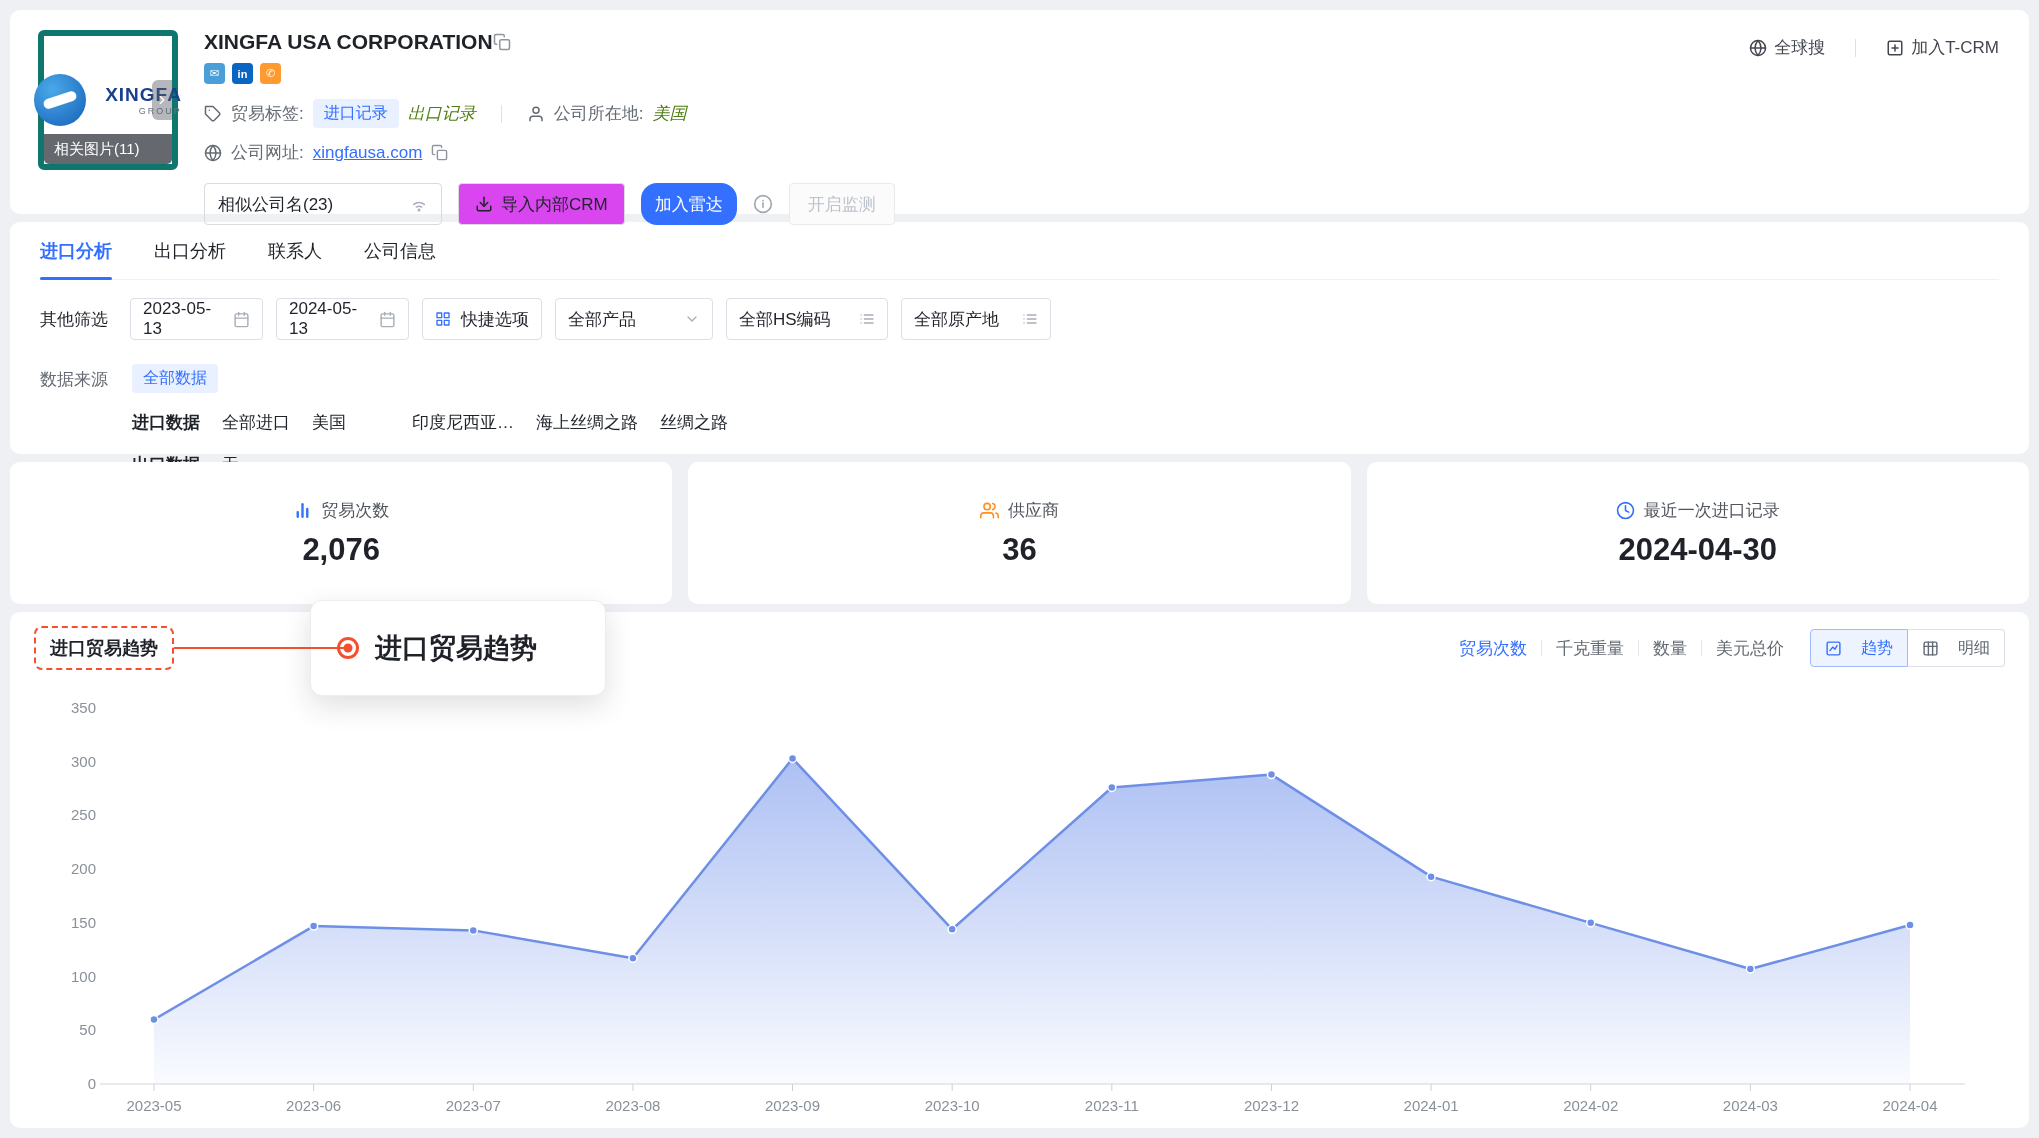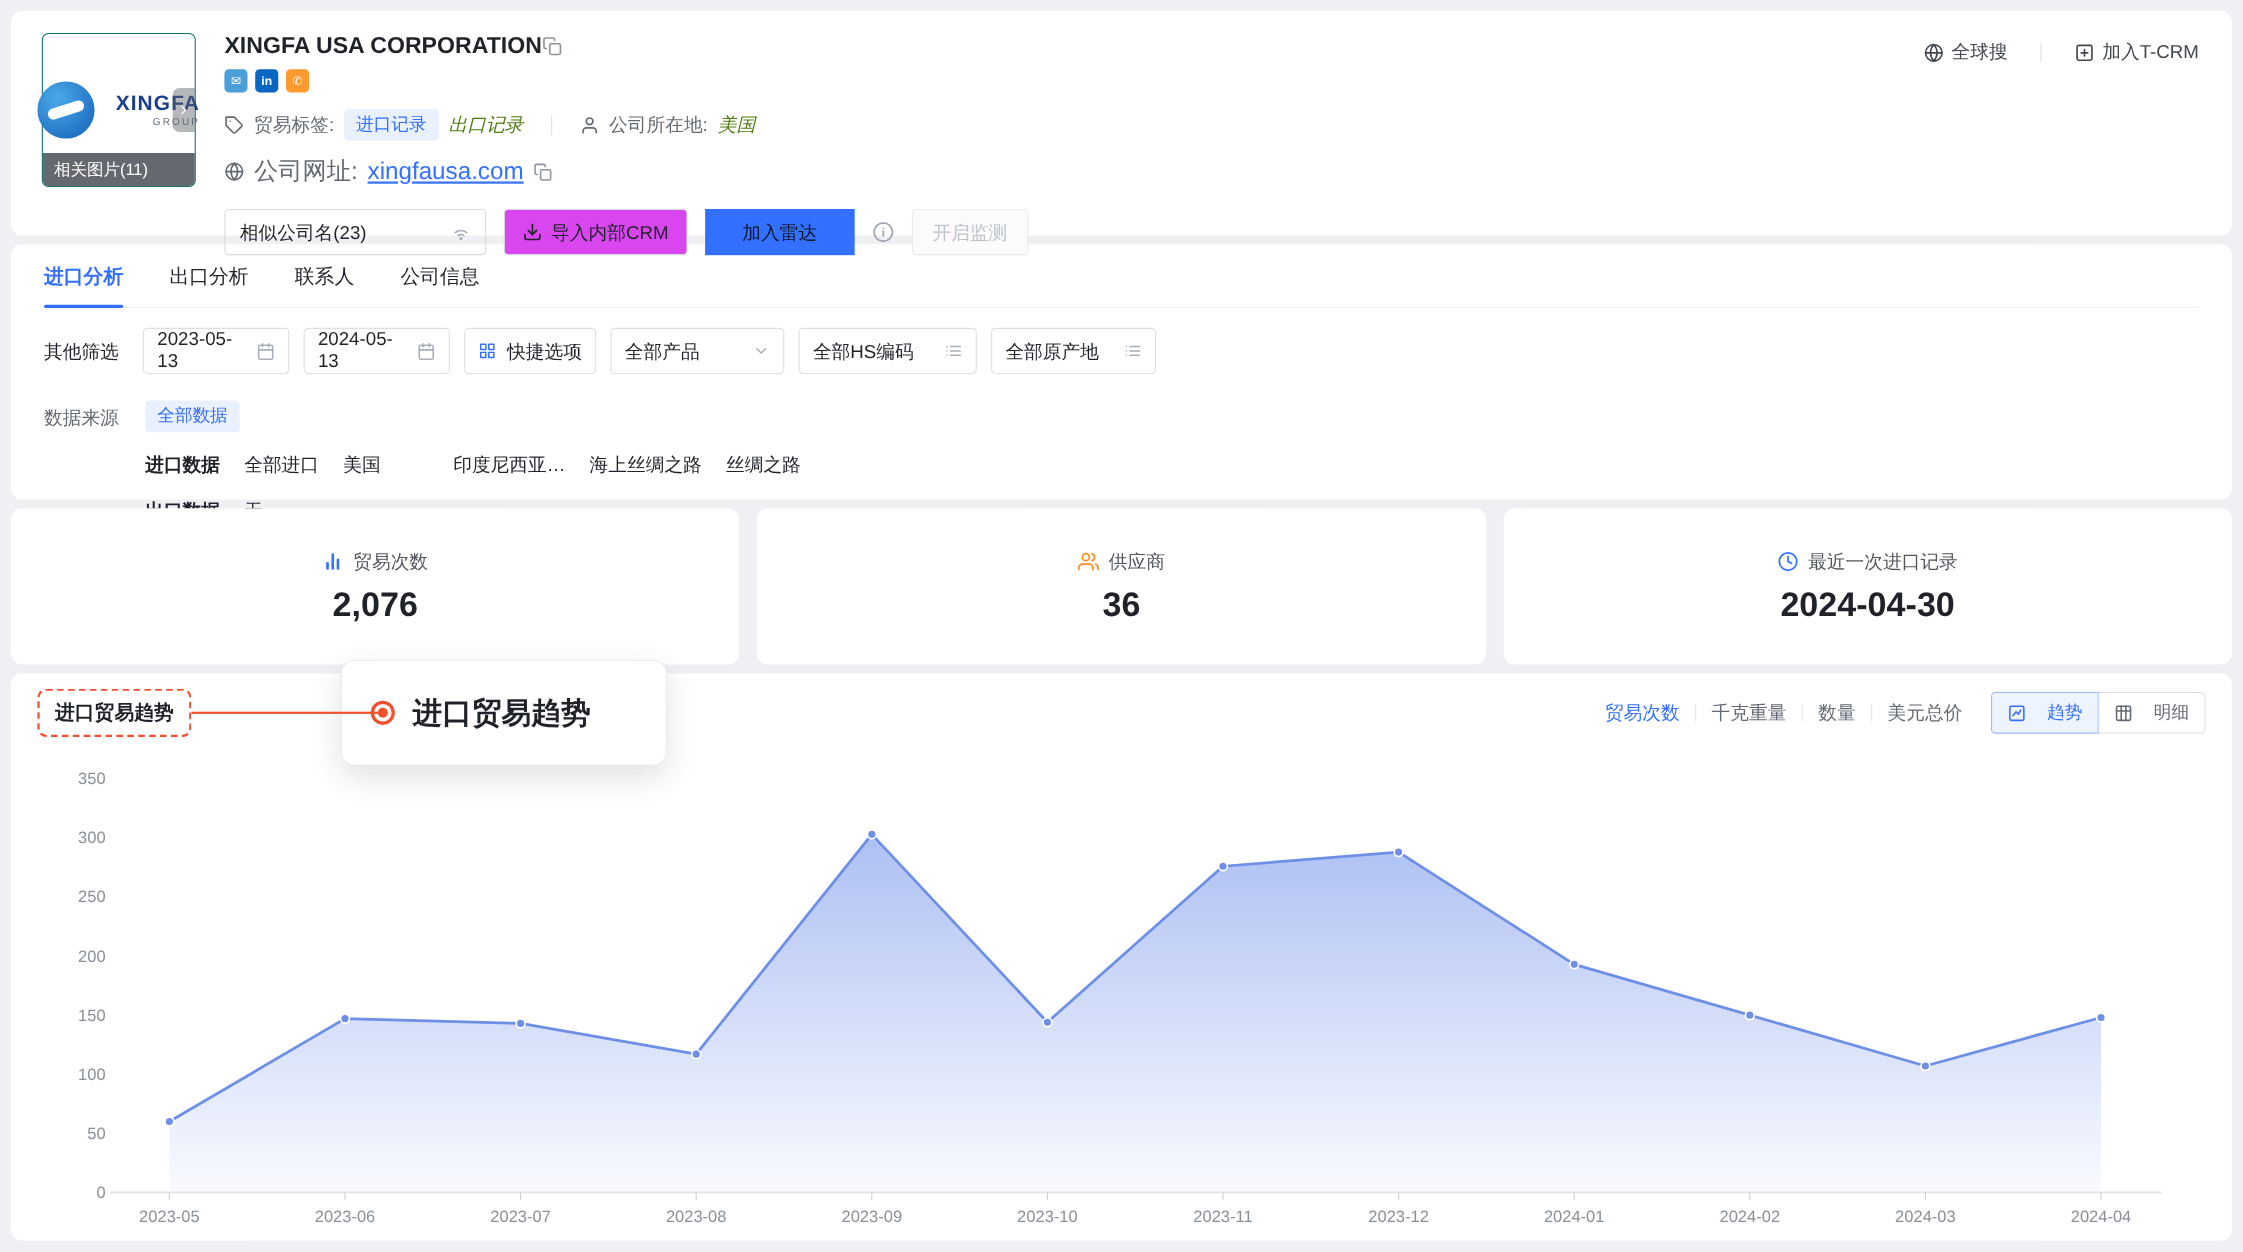--- a/index.html
+++ b/index.html
@@ -11,21 +11,21 @@
     overflow:hidden;
   }
   .page { width:2039px; height:1138px; padding:10px; display:flex; flex-direction:column; gap:8px; }
   .card { background:#fff; border-radius:10px; }
 
   
   svg.icon { fill:none; stroke:currentColor; stroke-width:2; stroke-linecap:round; stroke-linejoin:round; flex:none; }
 
   
   .header-card { height:204px; padding:20px 28px; display:flex; position:relative; }
-  .logo-box { width:140px; height:140px; border:1px solid #0f766e; border-radius:6px; position:relative; display:flex; align-items:center; justify-content:center; gap:19px; background:#fff; }
+  .logo-box { width:140px; height:140px; border:6px solid #0f766e; border-radius:6px; position:relative; display:flex; align-items:center; justify-content:center; gap:19px; background:#fff; }
   .logo-circle { width:52px; height:52px; border-radius:50%; background:radial-gradient(circle at 35% 30%, #4aa9e8, #1560b8); position:relative; flex:none; }
   .logo-circle::after { content:""; position:absolute; left:9px; top:21px; width:34px; height:10px; background:#fff; border-radius:10px; transform:rotate(-18deg); }
   .logo-text { line-height:1; }
   .logo-brand { font-size:19px; font-weight:bold; color:#1b3f8f; letter-spacing:1px; }
   .logo-sub { font-size:9px; color:#6a7280; text-align:right; margin-top:3px; letter-spacing:2px; }
   .logo-strip { position:absolute; left:0; right:0; bottom:0; height:30px; background:rgba(58,62,69,0.78); color:#fff; font-size:15px; display:flex; align-items:center; padding-left:10px; border-radius:0 0 5px 5px; }
   .logo-next { position:absolute; right:0; top:50%; transform:translateY(-50%); width:20px; height:40px; background:rgba(90,95,102,0.45); color:#fff; display:flex; align-items:center; justify-content:center; border-radius:6px 0 0 6px; cursor:pointer; font-size:16px; }
 
   .company-block { margin-left:26px; flex:1; }
   .name-row { display:flex; align-items:center; }
@@ -34,27 +34,27 @@
   .social-row { display:flex; gap:7px; margin-top:9px; }
   .social-badge { width:21px; height:21px; border-radius:4px; color:#fff; font-size:11px; font-weight:bold; display:flex; align-items:center; justify-content:center; cursor:pointer; }
   .social-email { background:#4a9fd8; }
   .social-linkedin { background:#0a66c2; }
   .social-phone { background:#ff9a2e; }
 
   .info-row { display:flex; align-items:center; margin-top:15px; font-size:17px; color:#646a73; gap:9px; }
   .chip { background:#e9f0ff; color:#3370ff; font-size:16px; padding:4px 11px; border-radius:4px; }
   .dark { color:#4d7c0f;font-style:italic; }
   .vdiv { width:1px; height:18px; background:#dee0e3; margin:0 16px; }
-  .website-row { display:flex; align-items:center; margin-top:13px; font-size:22px; color:#646a73; gap:9px; }
+  .website-row { display:flex; align-items:center; margin-top:13px; font-size:17px; color:#646a73; gap:9px; }
   .weblink { color:#3370ff; text-decoration:underline; cursor:pointer; }
 
   .buttons-row { display:flex; align-items:center; gap:16px; margin-top:19px; }
   .similar-box { width:238px; height:42px; border:1px solid #d8dbe0; border-radius:4px; display:flex; align-items:center; justify-content:space-between; padding:0 13px; font-size:17px; cursor:pointer; color:#1f2329; }
   .btn-outline { height:42px; border:1px solid #d8dbe0; border-radius:4px; background:#d946ef; display:flex; align-items:center; gap:8px; padding:0 16px; font-size:17px; color:#1f2329; cursor:pointer; }
-  .btn-primary { height:42px; border:none; border-radius:0; background:#3370ff; color:#0f172a; font-size:17px; padding:0 34px; display:flex; align-items:center; cursor:pointer; }
+  .btn-primary { height:42px; border:none; border-radius:16px; background:#3370ff; color:#ffffff; font-size:17px; padding:0 14px; display:flex; align-items:center; cursor:pointer; }
   .info-ic { color:#a3a9b3; cursor:pointer; }
   .btn-disabled { height:42px; border:1px solid #e8eaee; border-radius:4px; background:#fbfbfc; color:#bdc2ca; font-size:17px; padding:0 18px; display:flex; align-items:center; cursor:not-allowed; }
 
   .header-actions { position:absolute; right:30px; top:26px; display:flex; align-items:center; gap:14px; font-size:17px; color:#42464e; }
   .h-action { display:flex; align-items:center; gap:7px; cursor:pointer; }
 
   
   .main-card { height:232px; padding:0 30px; }
   .tabs { display:flex; gap:42px; height:58px; align-items:center; border-bottom:1px solid #f0f1f3; }
   .tab { font-size:18px; color:#1f2329; cursor:pointer; position:relative; height:100%; display:flex; align-items:center; }

